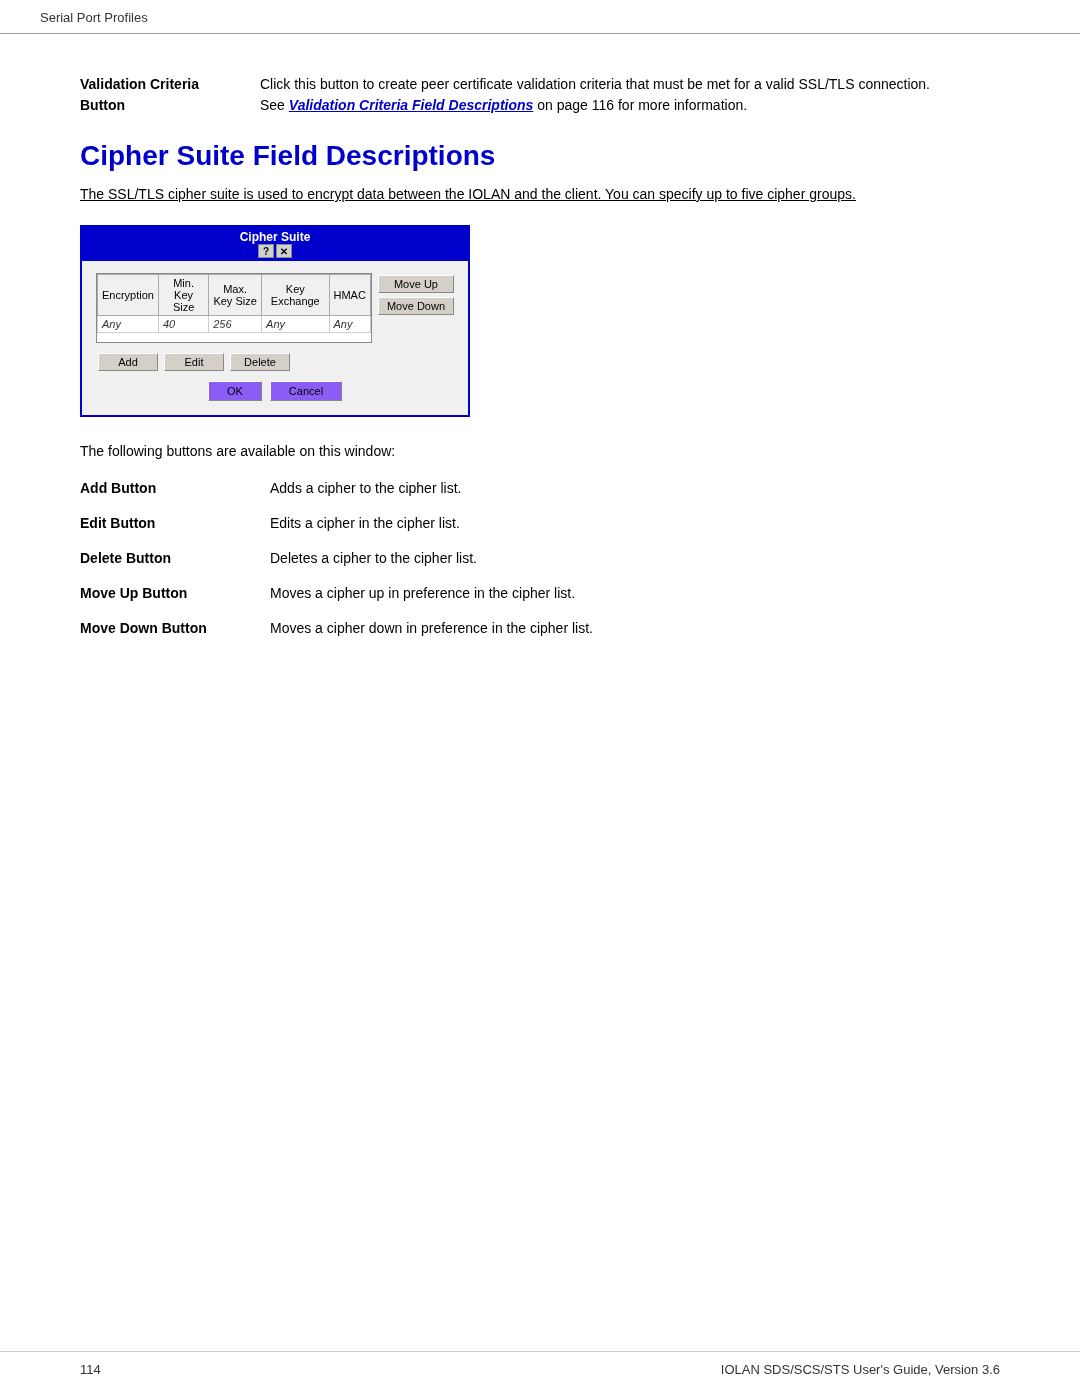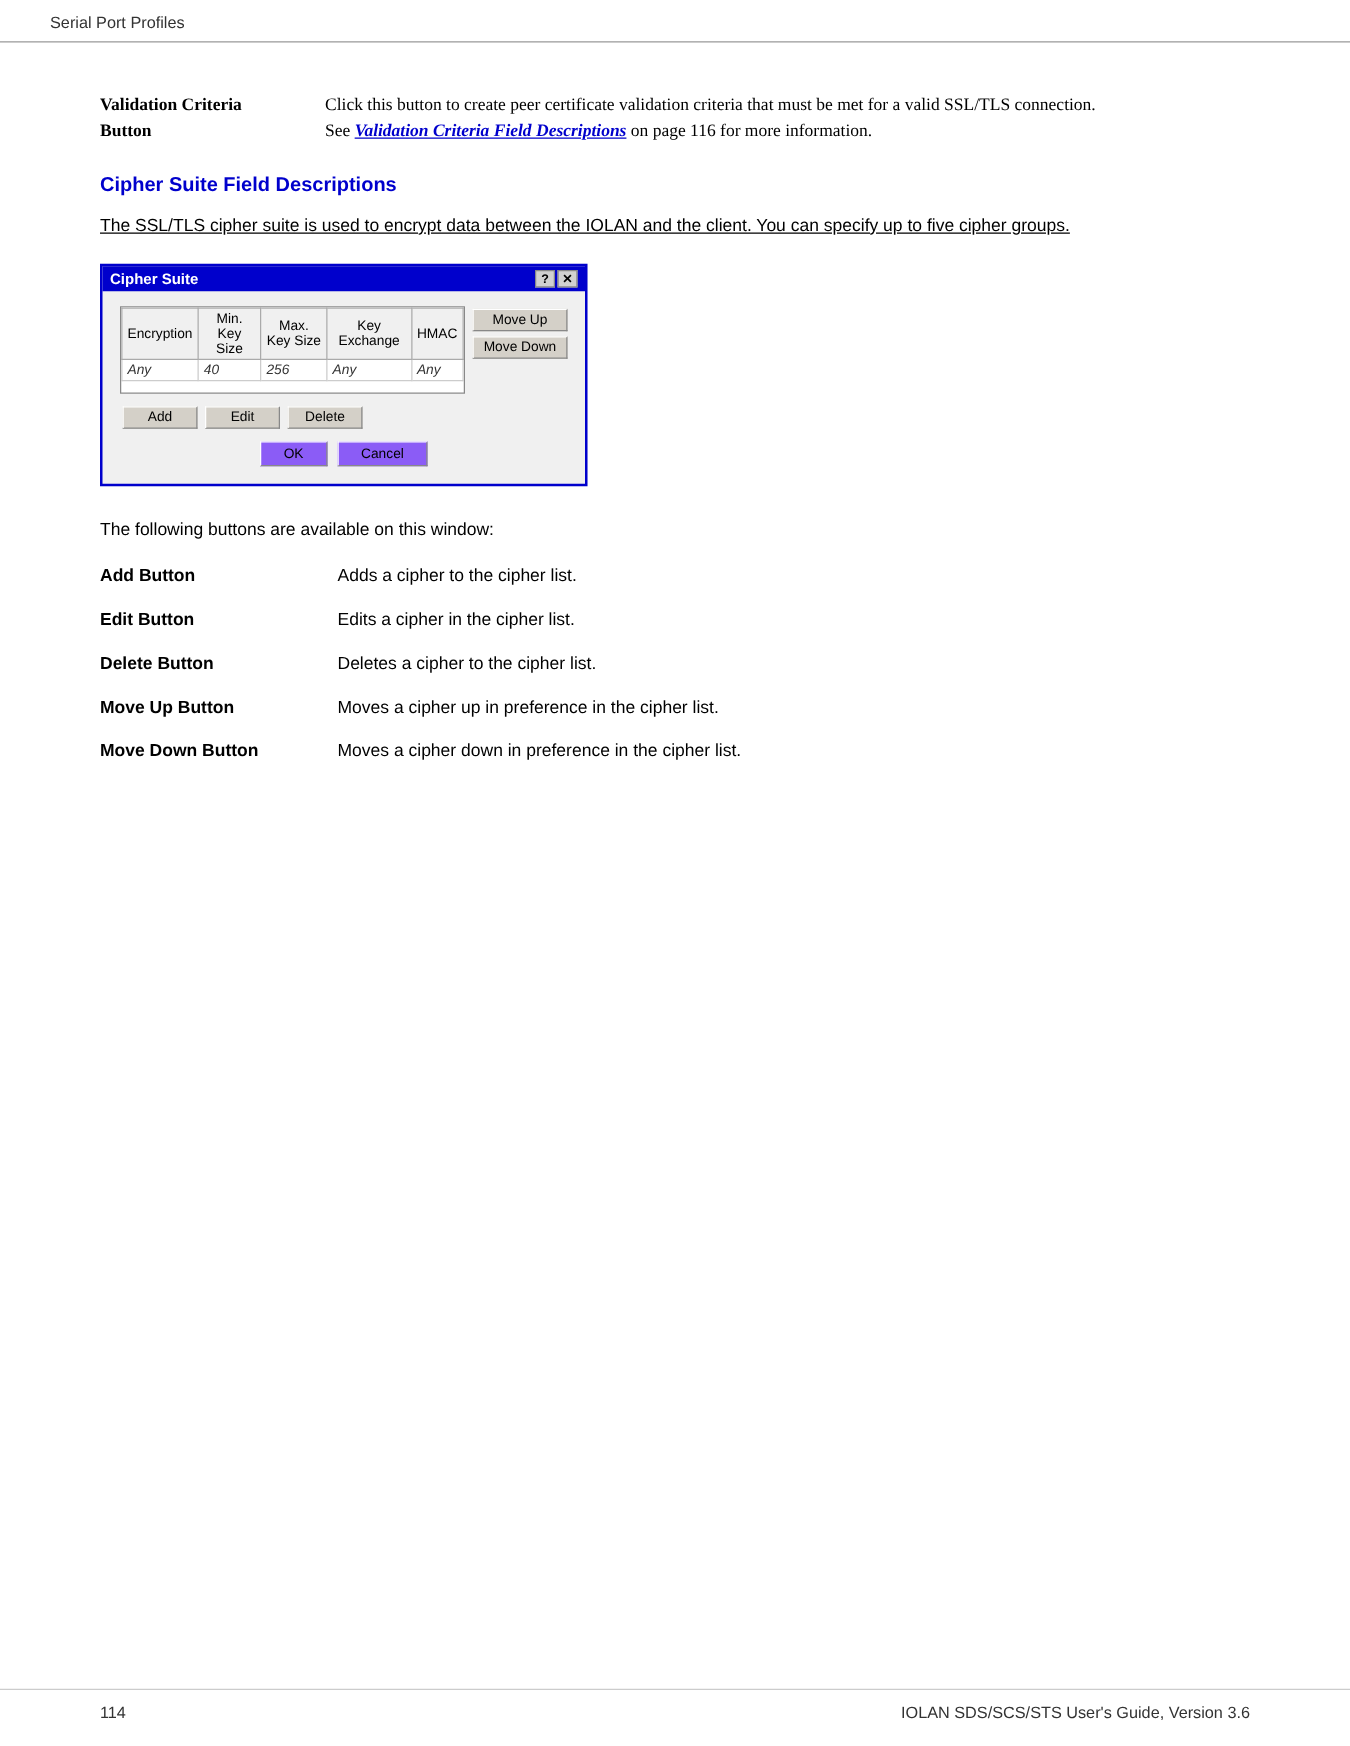--- a/index.html
+++ b/index.html
@@ -32,21 +32,20 @@
     
     .content {
       padding: 30px 80px 60px 80px;
     }
 
     
     .validation-section {
       display: flex;
       margin-bottom: 24px;
       margin-top: 10px;
-      font-family: Liberation Serif, serif;
     }
     .validation-label {
       min-width: 180px;
       font-weight: bold;
       font-size: 14px;
       line-height: 1.5;
     }
     .validation-desc {
       flex: 1;
       font-size: 14px;
@@ -57,21 +56,21 @@
       font-weight: bold;
       font-style: italic;
       text-decoration: underline;
     }
     .validation-desc .link-plain {
       color: #000;
     }
 
     
     .section-heading {
-      font-size: 16px;
+      font-size: 28px;
       font-weight: bold;
       color: #0000cc;
       margin-bottom: 12px;
     }
 
     .section-intro {
       font-size: 14px;
       color: #000;
       line-height: 1.5;
       margin-bottom: 20px;
@@ -90,24 +89,24 @@
       border: 2px solid #0000cc;
       background: #f0f0f0;
       font-size: 12px;
     }
 
     .dialog-titlebar {
       background: #0000cc;
       color: #ffffff;
       padding: 3px 6px;
       display: flex;
-      justify-content: space-between;
       align-items: center;
       font-size: 12px;
       font-weight: bold;
+      flex-direction: column;
     }
 
     .dialog-titlebar-icons {
       display: flex;
       gap: 2px;
     }
 
     .title-icon {
       width: 16px;
       height: 14px;

